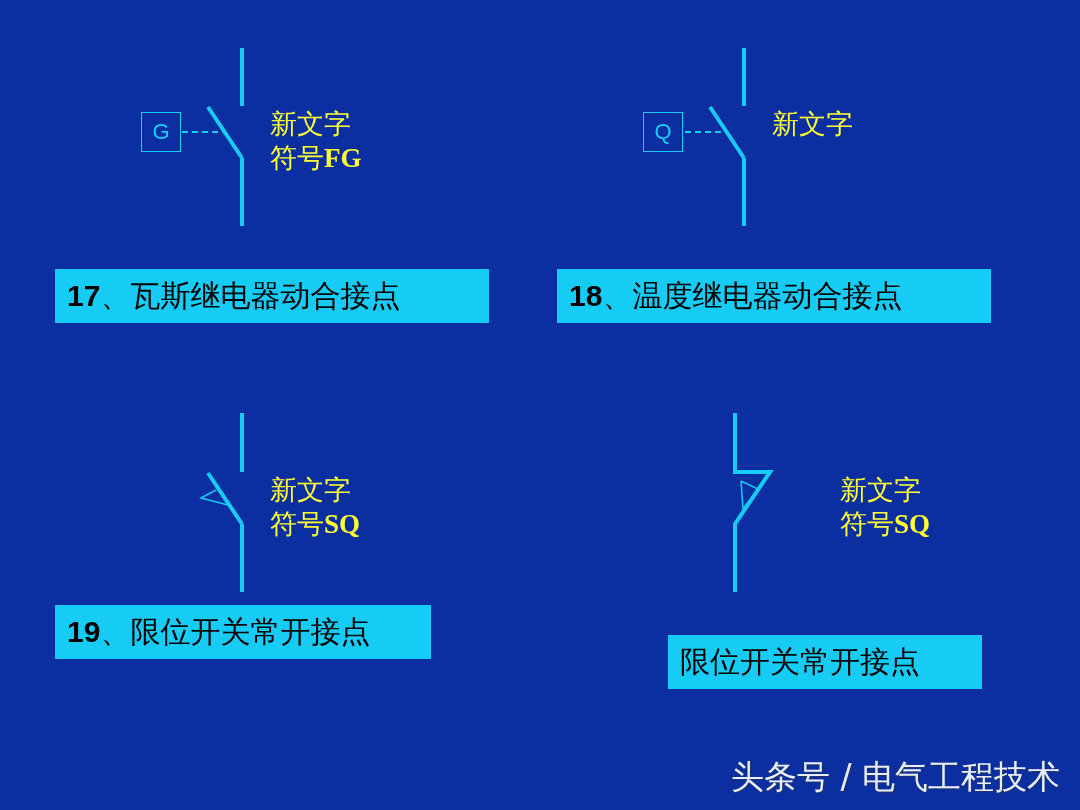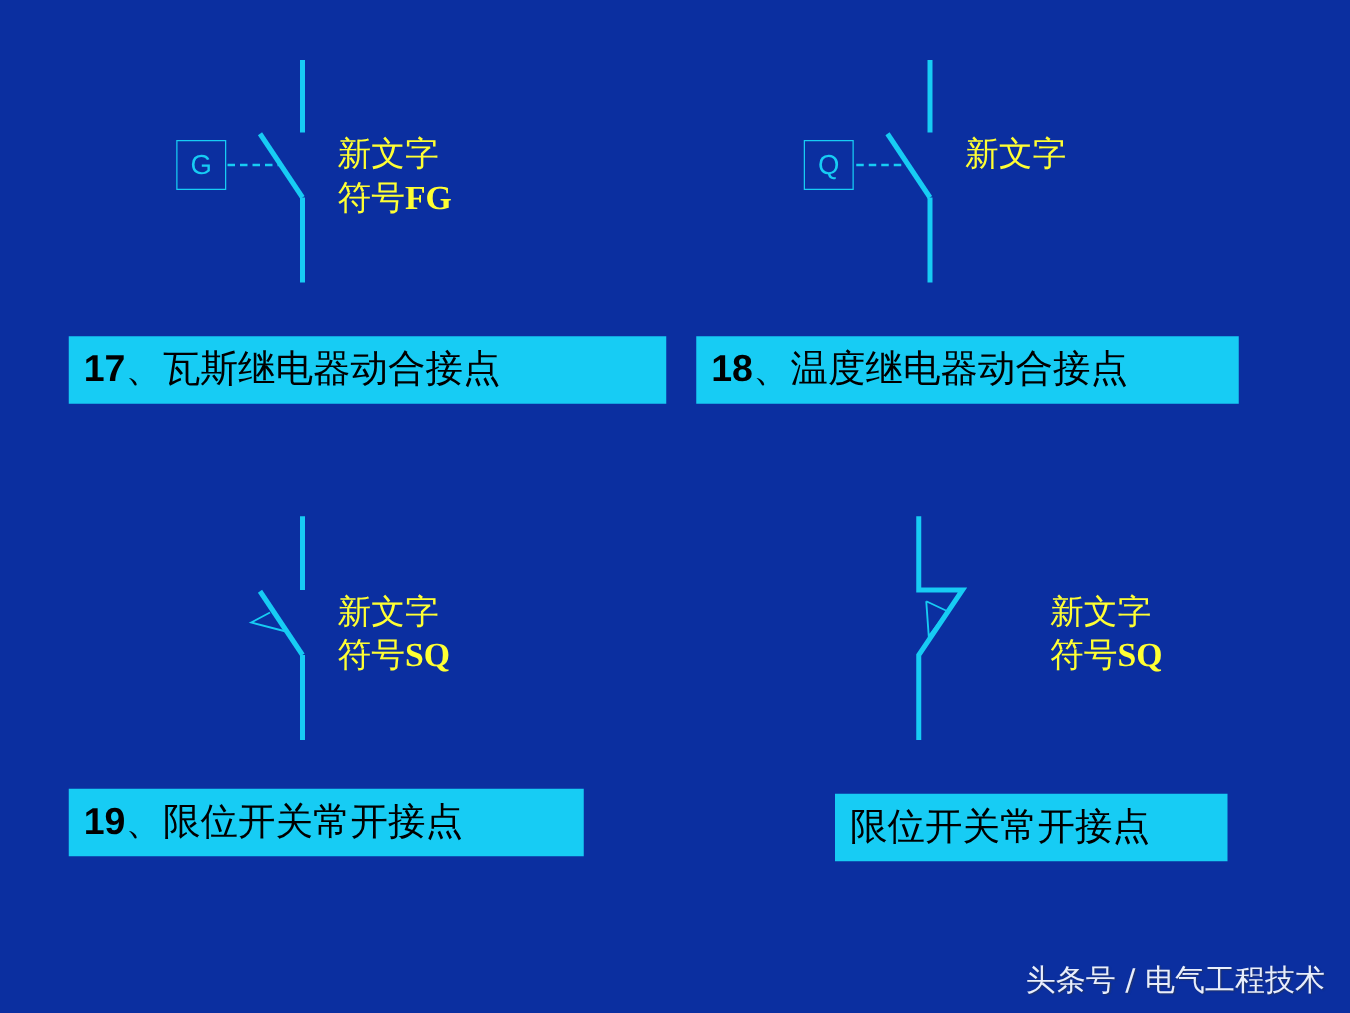--- a/index.html
+++ b/index.html
@@ -41,21 +41,21 @@
       color: #17ccf4;
       font-family: "Liberation Sans", sans-serif;
       font-size: 22px;
       line-height: 37px;
       text-align: center;
     }
     .watermark {
       position: absolute;
       right: 20px; bottom: 10px;
       color: #e8eefc;
-      font-size: 24px;
+      font-size: 33px;
       text-shadow: 1px 1px 1px #223366;
       white-space: nowrap;
     }
   </style>
 </head>
 <body>
 
 <div class="slide">
 
   <svg class="diagram" width="1080" height="810" viewBox="0 0 1080 810">
@@ -99,27 +99,27 @@
   </div>
   <div class="sym-text" style="left:270px; top:473px; width:106px;">
     <div>新文字</div>
     <div><span>符号</span><span class="code">SQ</span></div>
   </div>
   <div class="sym-text" style="left:840px; top:473px; width:106px;">
     <div>新文字</div>
     <div><span>符号</span><span class="code">SQ</span></div>
   </div>
 
-  <div class="caption" style="left:55px; top:269px; width:478px;">
+  <div class="caption" style="left:55px; top:269px; width:434px;">
     <span class="num">17</span><span>、</span><span>瓦斯继电器动合接点</span>
   </div>
   <div class="caption" style="left:557px; top:269px; width:434px;">
     <span class="num">18</span><span>、</span><span>温度继电器动合接点</span>
   </div>
-  <div class="caption" style="left:55px; top:631px; width:412px;">
+  <div class="caption" style="left:55px; top:605px; width:376px;">
     <span class="num">19</span><span>、</span><span>限位开关常开接点</span>
   </div>
   <div class="caption" style="left:668px; top:635px; width:314px;">
     <span>限位开关常开接点</span>
   </div>
 
   <div class="watermark">头条号 / 电气工程技术</div>
 </div>
 
 </body></html>

